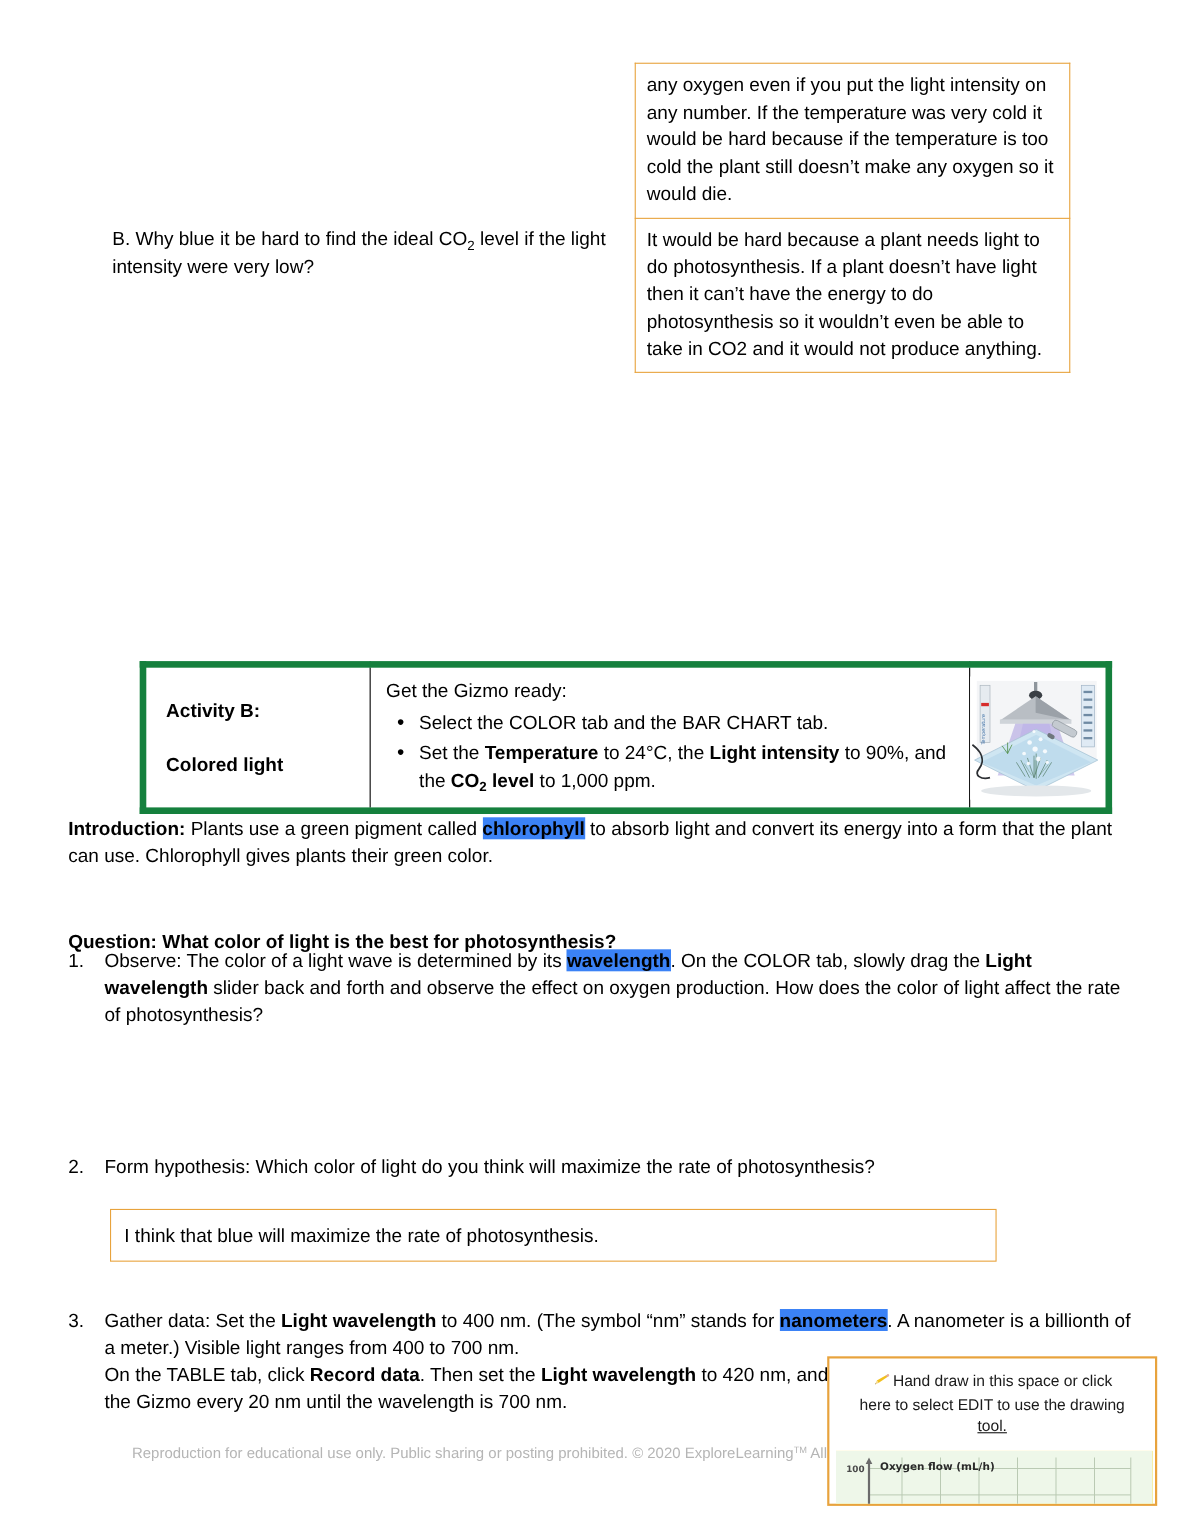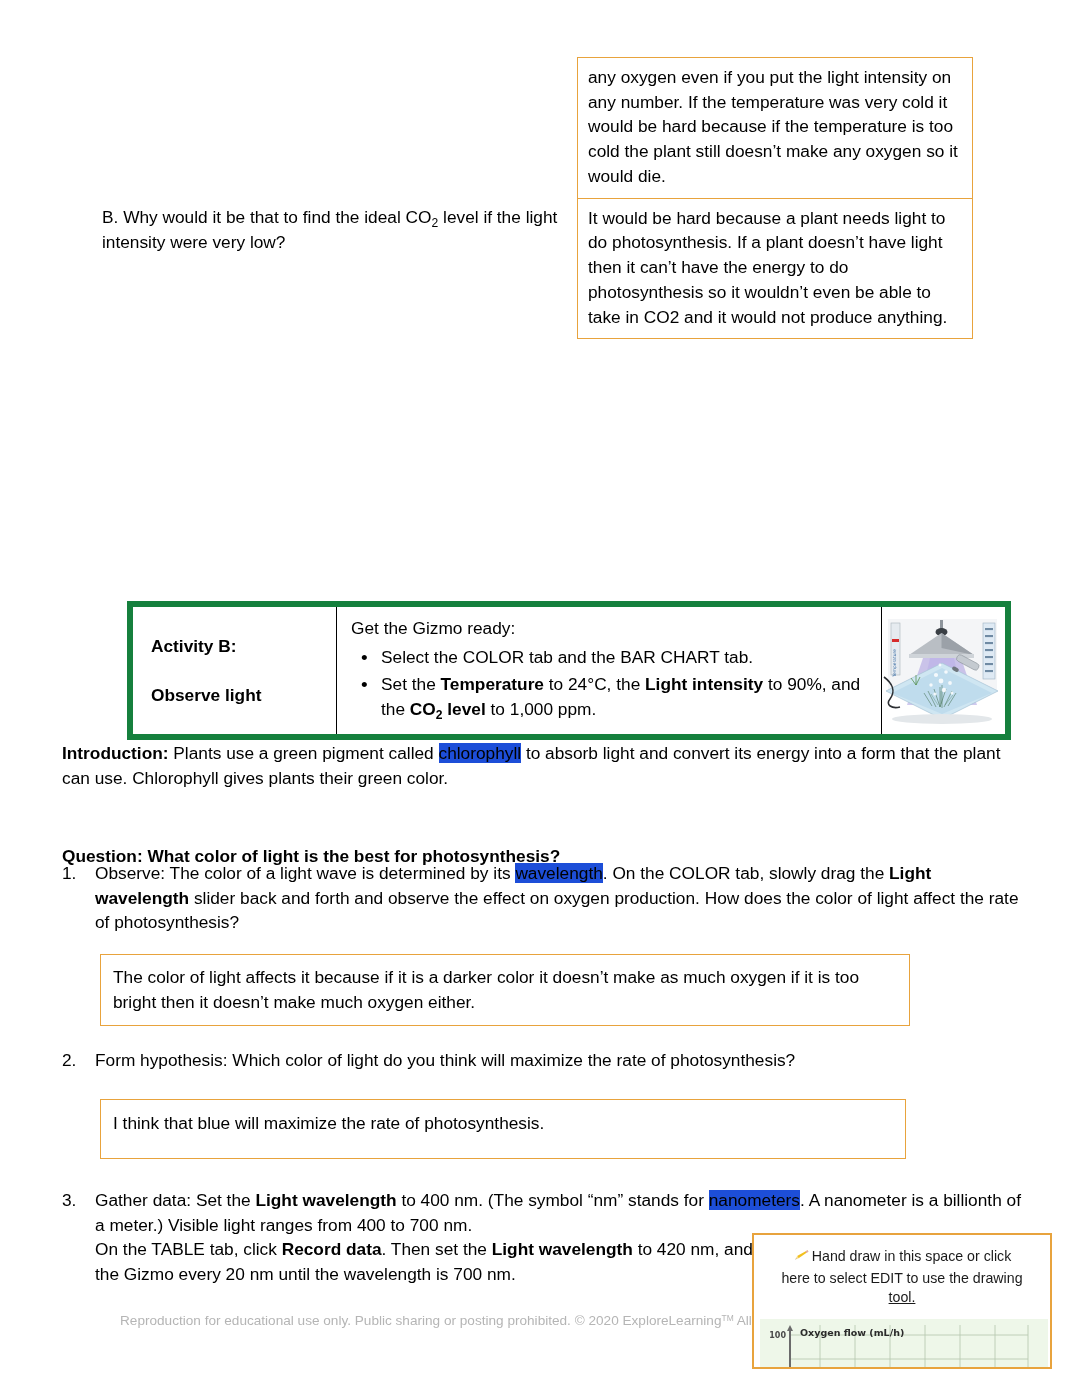--- a/index.html
+++ b/index.html
@@ -19,21 +19,21 @@
   .page {
     position: relative;
     width: 1080px;
     height: 1397px;
     border-radius: 29px;
   }
 
   
   .b { font-weight: bold; }
   .u { }
-  .hl { background: #1d4ed8; font-weight: normal; }
+  .hl { background: #3b82f6; font-weight: bold; }
   sub { font-size: 0.7em; vertical-align: baseline; position: relative; top: 0.28em; }
   sup { font-size: 0.62em; vertical-align: baseline; position: relative; top: -0.45em; }
 
   
   .qa-table {
     position: absolute;
     left: 96px;
     top: 57px;
     width: 835px;
     border-collapse: collapse;
@@ -151,21 +151,21 @@
   .ansbox {
     position: absolute;
     border: 1.6px solid #e8a33d;
     background: #ffffff;
     font-size: 17.3px;
     line-height: 1.45;
     padding: 10px 12px 12px 12px;
     box-sizing: border-box;
   }
   #ans1 { left: 100px; top: 954px;  width: 810px; height: 72px; }
-  #ans2 { left: 100px; top: 1099px; width: 806px; height: 60px; padding-top: 11px; }
+  #ans2 { left: 100px; top: 1099px; width: 806px; height: 48px; padding-top: 11px; }
 
   
   .handdraw {
     position: absolute;
     left: 752px;
     top: 1233px;
     width: 300px;
     height: 136px;
     border: 2px solid #e8a33d;
     background: #ffffff;
@@ -216,32 +216,32 @@
 
 <div class="page">
 
   <table class="qa-table">
     <tbody>
       <tr>
         <td class="qa-q"></td>
         <td class="qa-a cont-top">any oxygen even if you put the light intensity on any number. If the temperature was very cold it would be hard because if the temperature is too cold the plant still doesn’t make any oxygen so it would die.</td>
       </tr>
       <tr>
-        <td class="qa-q"><span>B. Why would it be that to find the ideal CO</span><sub>2</sub><span> level if the light intensity were very low?</span></td>
+        <td class="qa-q"><span>B. Why blue it be hard to find the ideal CO</span><sub>2</sub><span> level if the light intensity were very low?</span></td>
         <td class="qa-a">It would be hard because a plant needs light to do photosynthesis. If a plant doesn’t have light then it can’t have the energy to do photosynthesis so it wouldn’t even be able to take in CO2 and it would not produce anything.</td>
       </tr>
     </tbody>
   </table>
 
   <table class="activity">
     <tbody>
       <tr>
         <td class="act-label">
           <div class="l1">Activity B:</div>
-          <div>Observe light</div>
+          <div>Colored light</div>
         </td>
         <td class="act-body">
           <div class="act-ready"><span class="u">Get the Gizmo ready</span><span>:</span></div>
           <ul class="act-list">
             <li>Select the COLOR tab and the BAR CHART tab.</li>
             <li><span>Set the </span><span class="b">Temperature</span><span> to 24°C, the </span><span class="b">Light intensity</span><span> to 90%, and the </span><span class="b">CO</span><sub class="b">2</sub><span class="b"> level</span><span> to 1,000 ppm.</span></li>
           </ul>
         </td>
         <td class="act-thumb">
           <div class="thumb-wrap">
@@ -318,21 +318,20 @@
 
   <div class="para" id="intro"><span class="b">Introduction:</span><span> Plants use a green pigment called </span><span class="hl">chlorophyll</span><span> to absorb light and convert its energy into a form that the plant can use. Chlorophyll gives plants their green color.</span></div>
 
   <div class="para" id="question">Question: What color of light is the best for photosynthesis?</div>
 
   <div class="numitem" id="item1">
     <span class="num">1.</span>
     <span class="txt"><span class="u">Observe</span><span>: The color of a light wave is determined by its </span><span class="hl">wavelength</span><span>. On the COLOR tab, slowly drag the </span><span class="b">Light wavelength</span><span> slider back and forth and observe the effect on oxygen production. How does the color of light affect the rate of photosynthesis?</span></span>
   </div>
 
-  <div class="ansbox" id="ans1">The color of light affects it because if it is a darker color it doesn’t make as much oxygen if it is too bright then it doesn’t make much oxygen either.</div>
 
   <div class="numitem" id="item2">
     <span class="num">2.</span>
     <span class="txt"><span class="u">Form hypothesis</span><span>: Which color of light do you think will maximize the rate of photosynthesis?</span></span>
   </div>
 
   <div class="ansbox" id="ans2">I think that blue will maximize the rate of photosynthesis.</div>
 
   <div class="numitem" id="item3">
     <span class="num">3.</span>

